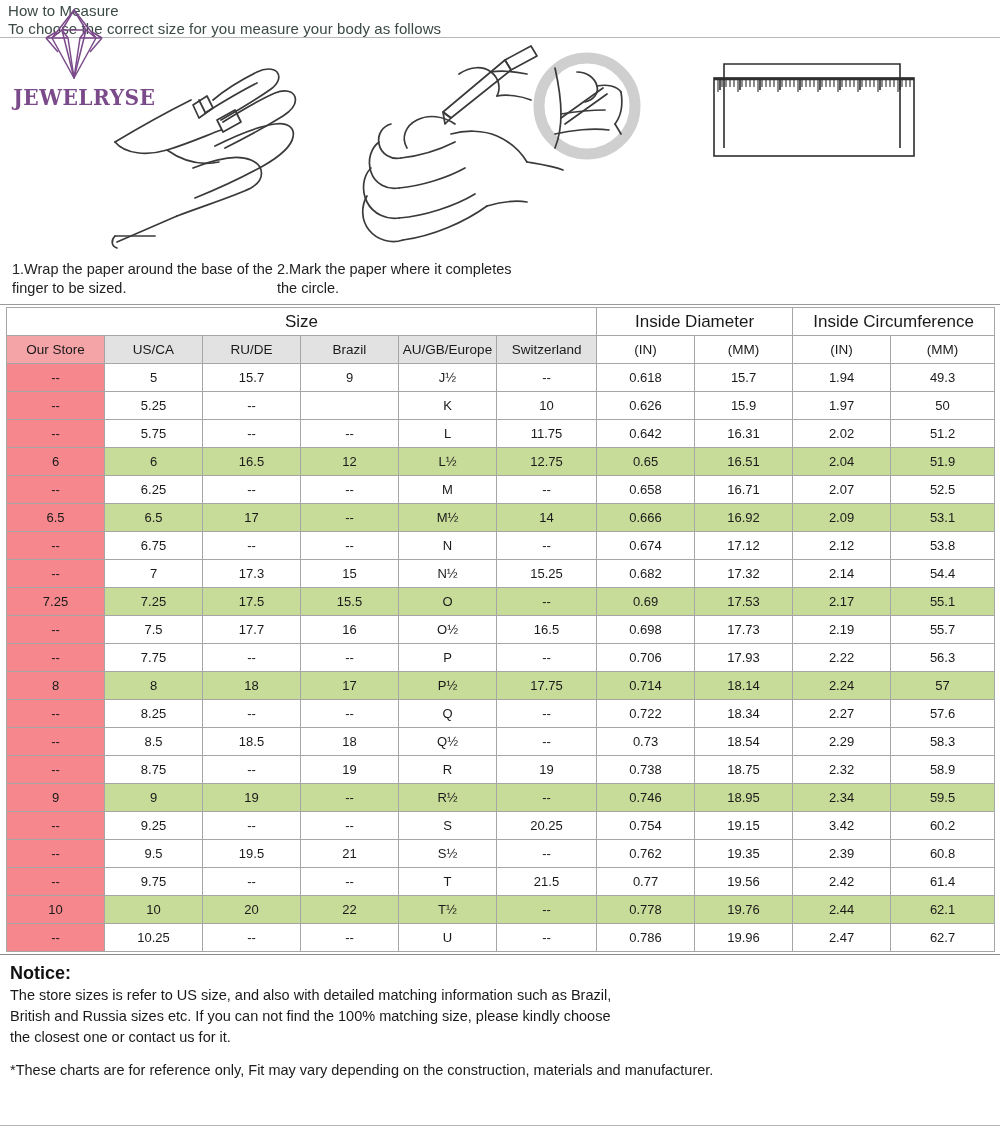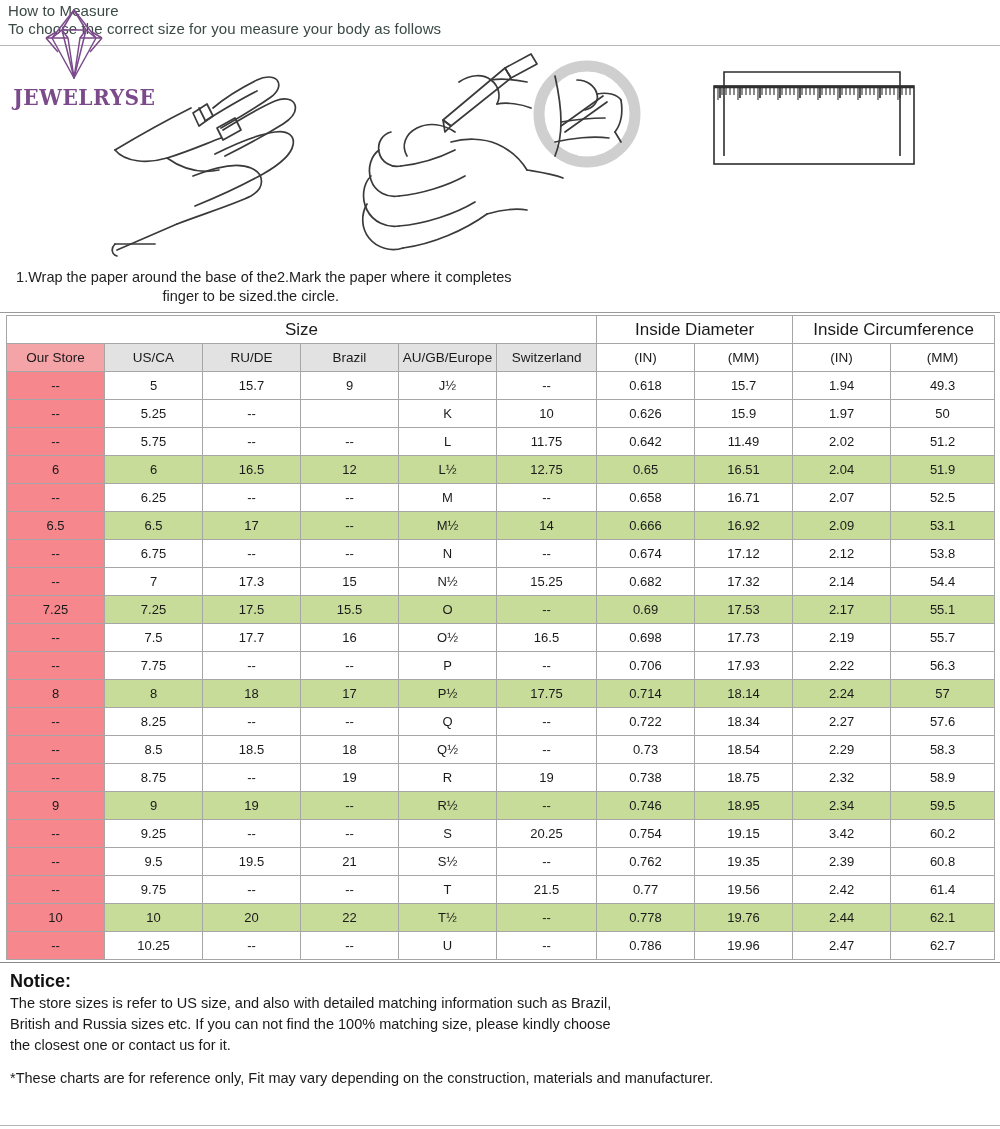--- a/index.html
+++ b/index.html
@@ -12,21 +12,21 @@
     height: 1129px;
     font-family: "Liberation Sans", sans-serif;
     color: #1a1a1a;
     position: relative;
     overflow: hidden;
   }
 
   
   .header-block {
     padding: 2px 0 0 8px;
-    height: 46px;
+    height: 38px;
     box-sizing: border-box;
     border-bottom: 1px solid #b8b8b8;
   }
   .header-line {
     font-size: 15px;
     line-height: 18px;
     color: #3b4a46;
     letter-spacing: 0.1px;
   }
 
@@ -81,21 +81,21 @@
     padding-left: 10px;
     border-bottom: 1px solid #9a9a9a;
   }
   .step {
     position: absolute;
     top: 0;
     font-size: 14.5px;
     line-height: 19px;
     color: #222;
   }
-  .step-1 { left: 12px;  width: 265px; text-align: right; }
+  .step-1 { left: 12px;  width: 265px; }
   .step-2 { left: 277px; width: 235px; }
   .step-3 { left: 508px; width: 300px; }
 
   
   .table-wrap {
     padding: 2px 4px 0 6px;
   }
   table.size-table {
     border-collapse: collapse;
     width: 988px;
@@ -348,21 +348,21 @@
           <td>50</td>
         </tr>
         <tr>
           <td class="store">--</td>
           <td>5.75</td>
           <td>--</td>
           <td>--</td>
           <td>L</td>
           <td>11.75</td>
           <td>0.642</td>
-          <td>11.49</td>
+          <td>16.31</td>
           <td>2.02</td>
           <td>51.2</td>
         </tr>
         <tr class="hl">
           <td class="store">6</td>
           <td>6</td>
           <td>16.5</td>
           <td>12</td>
           <td>L½</td>
           <td>12.75</td>

